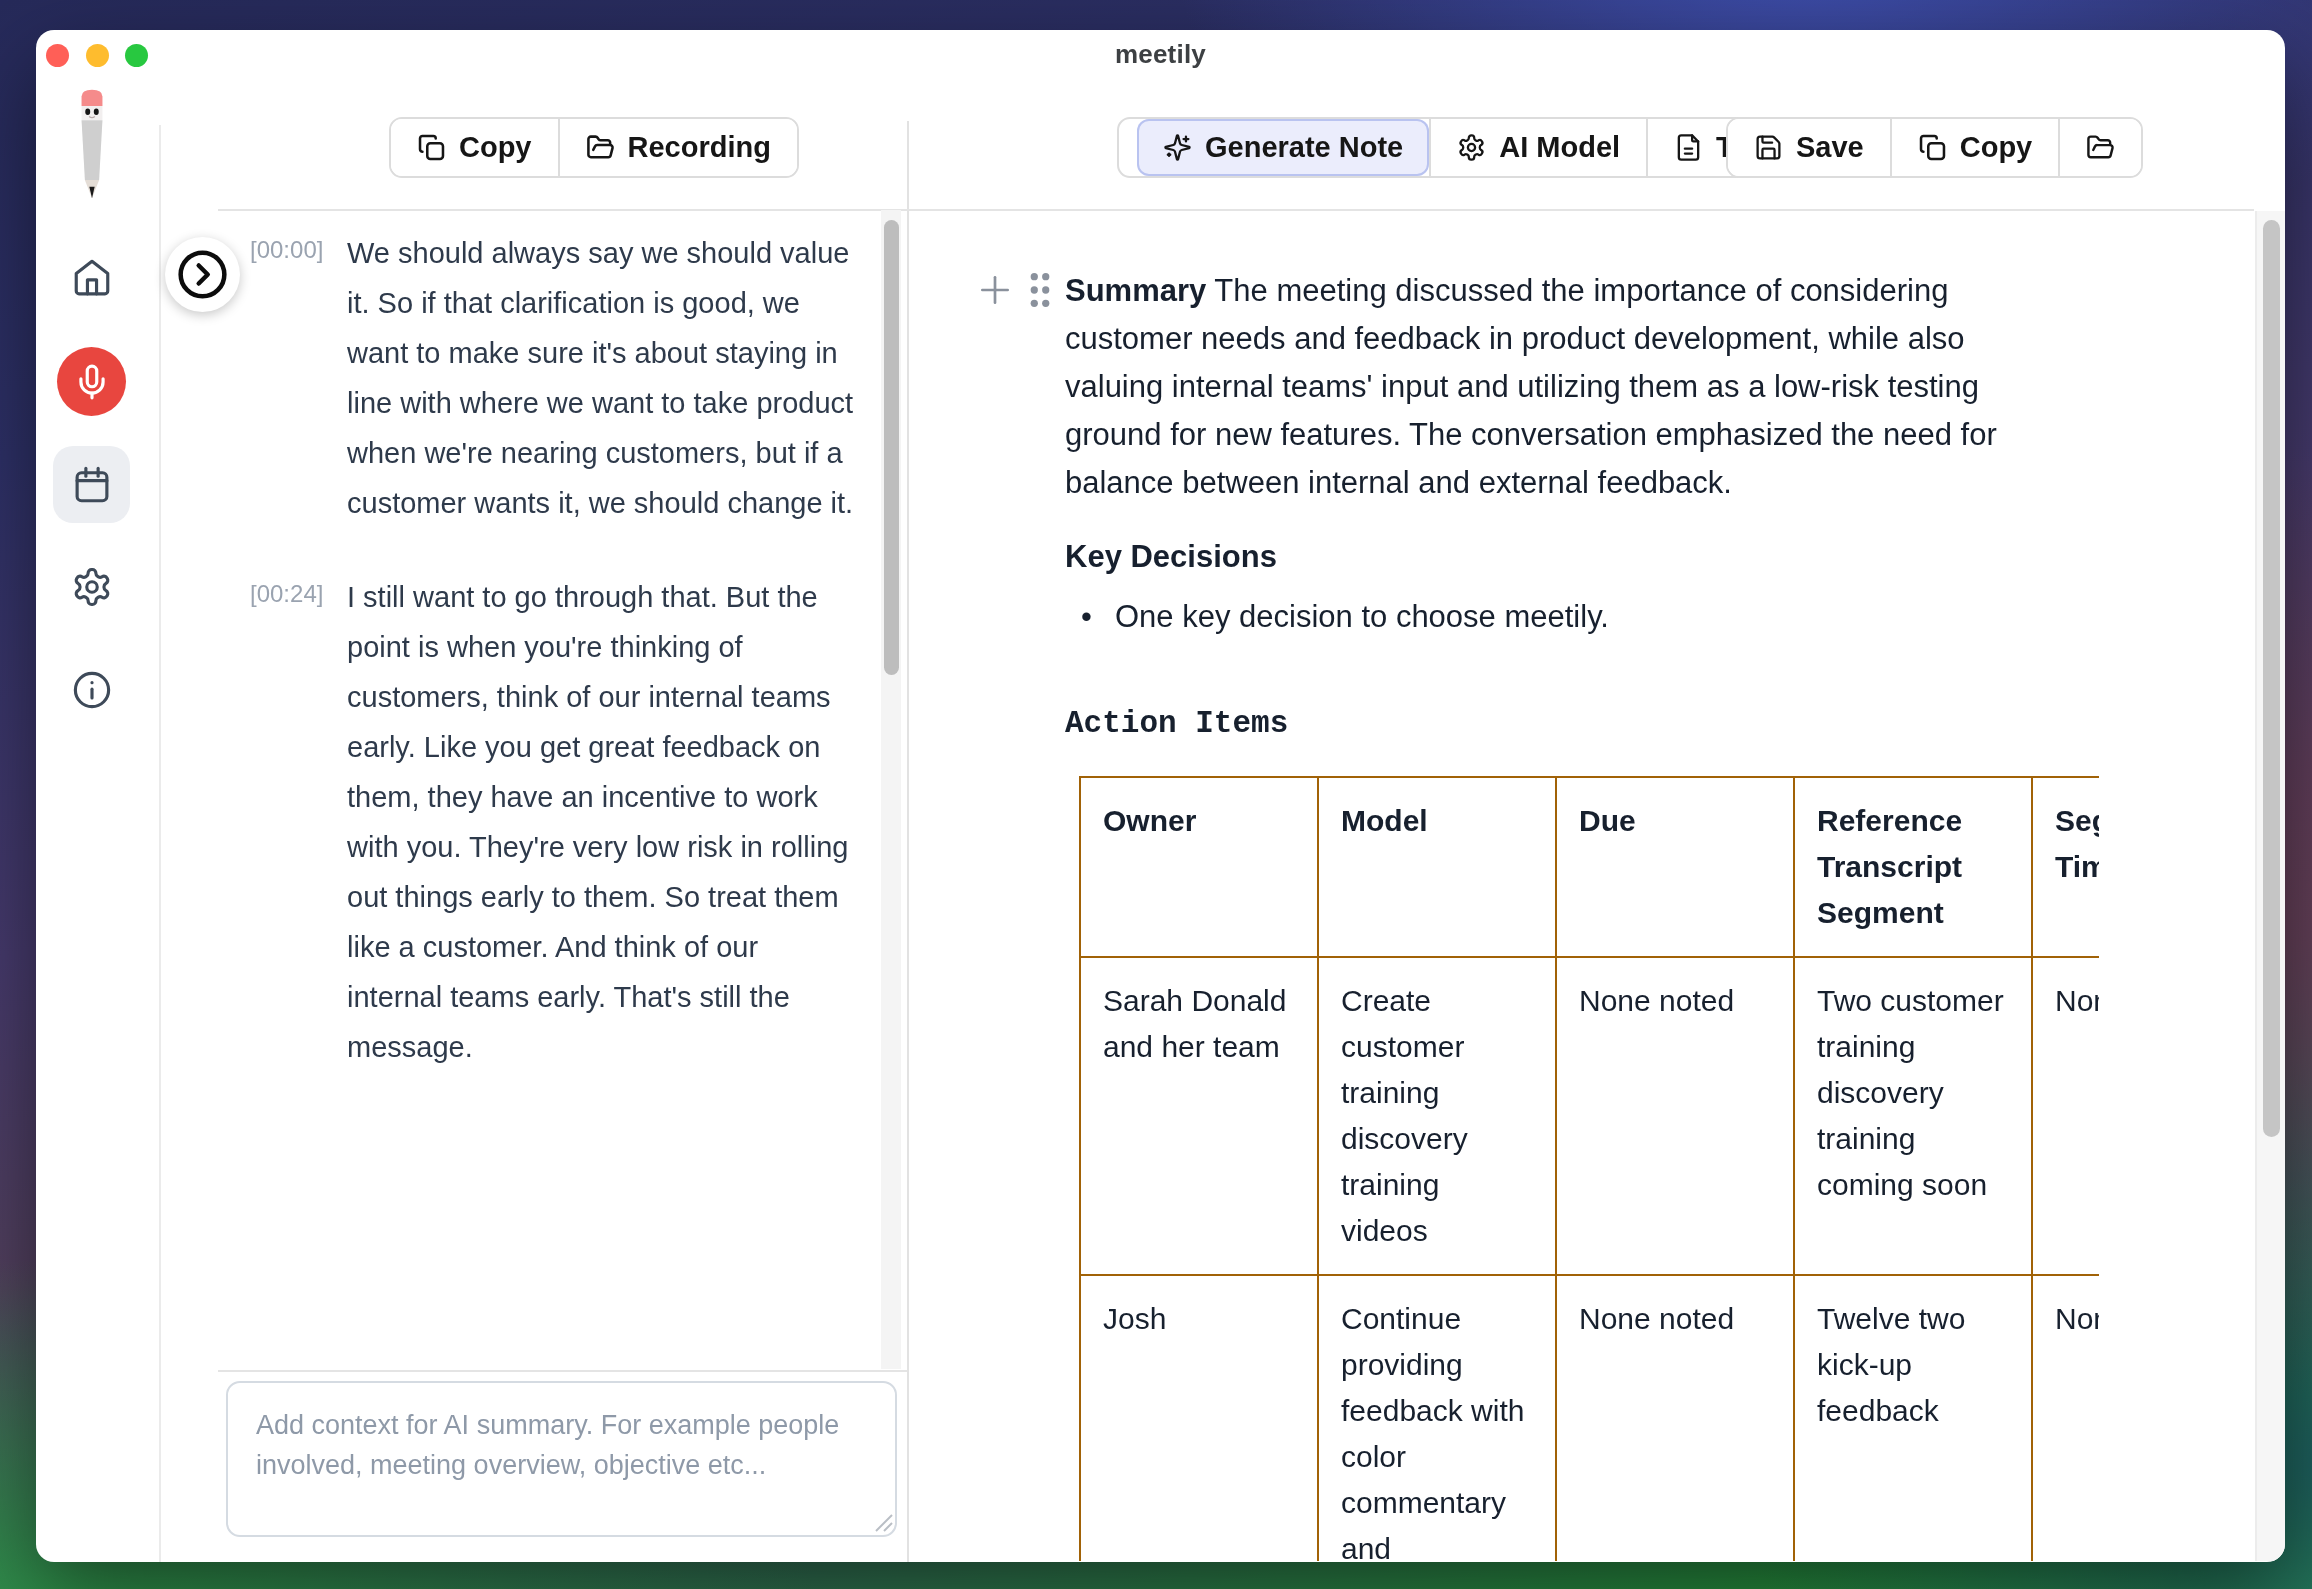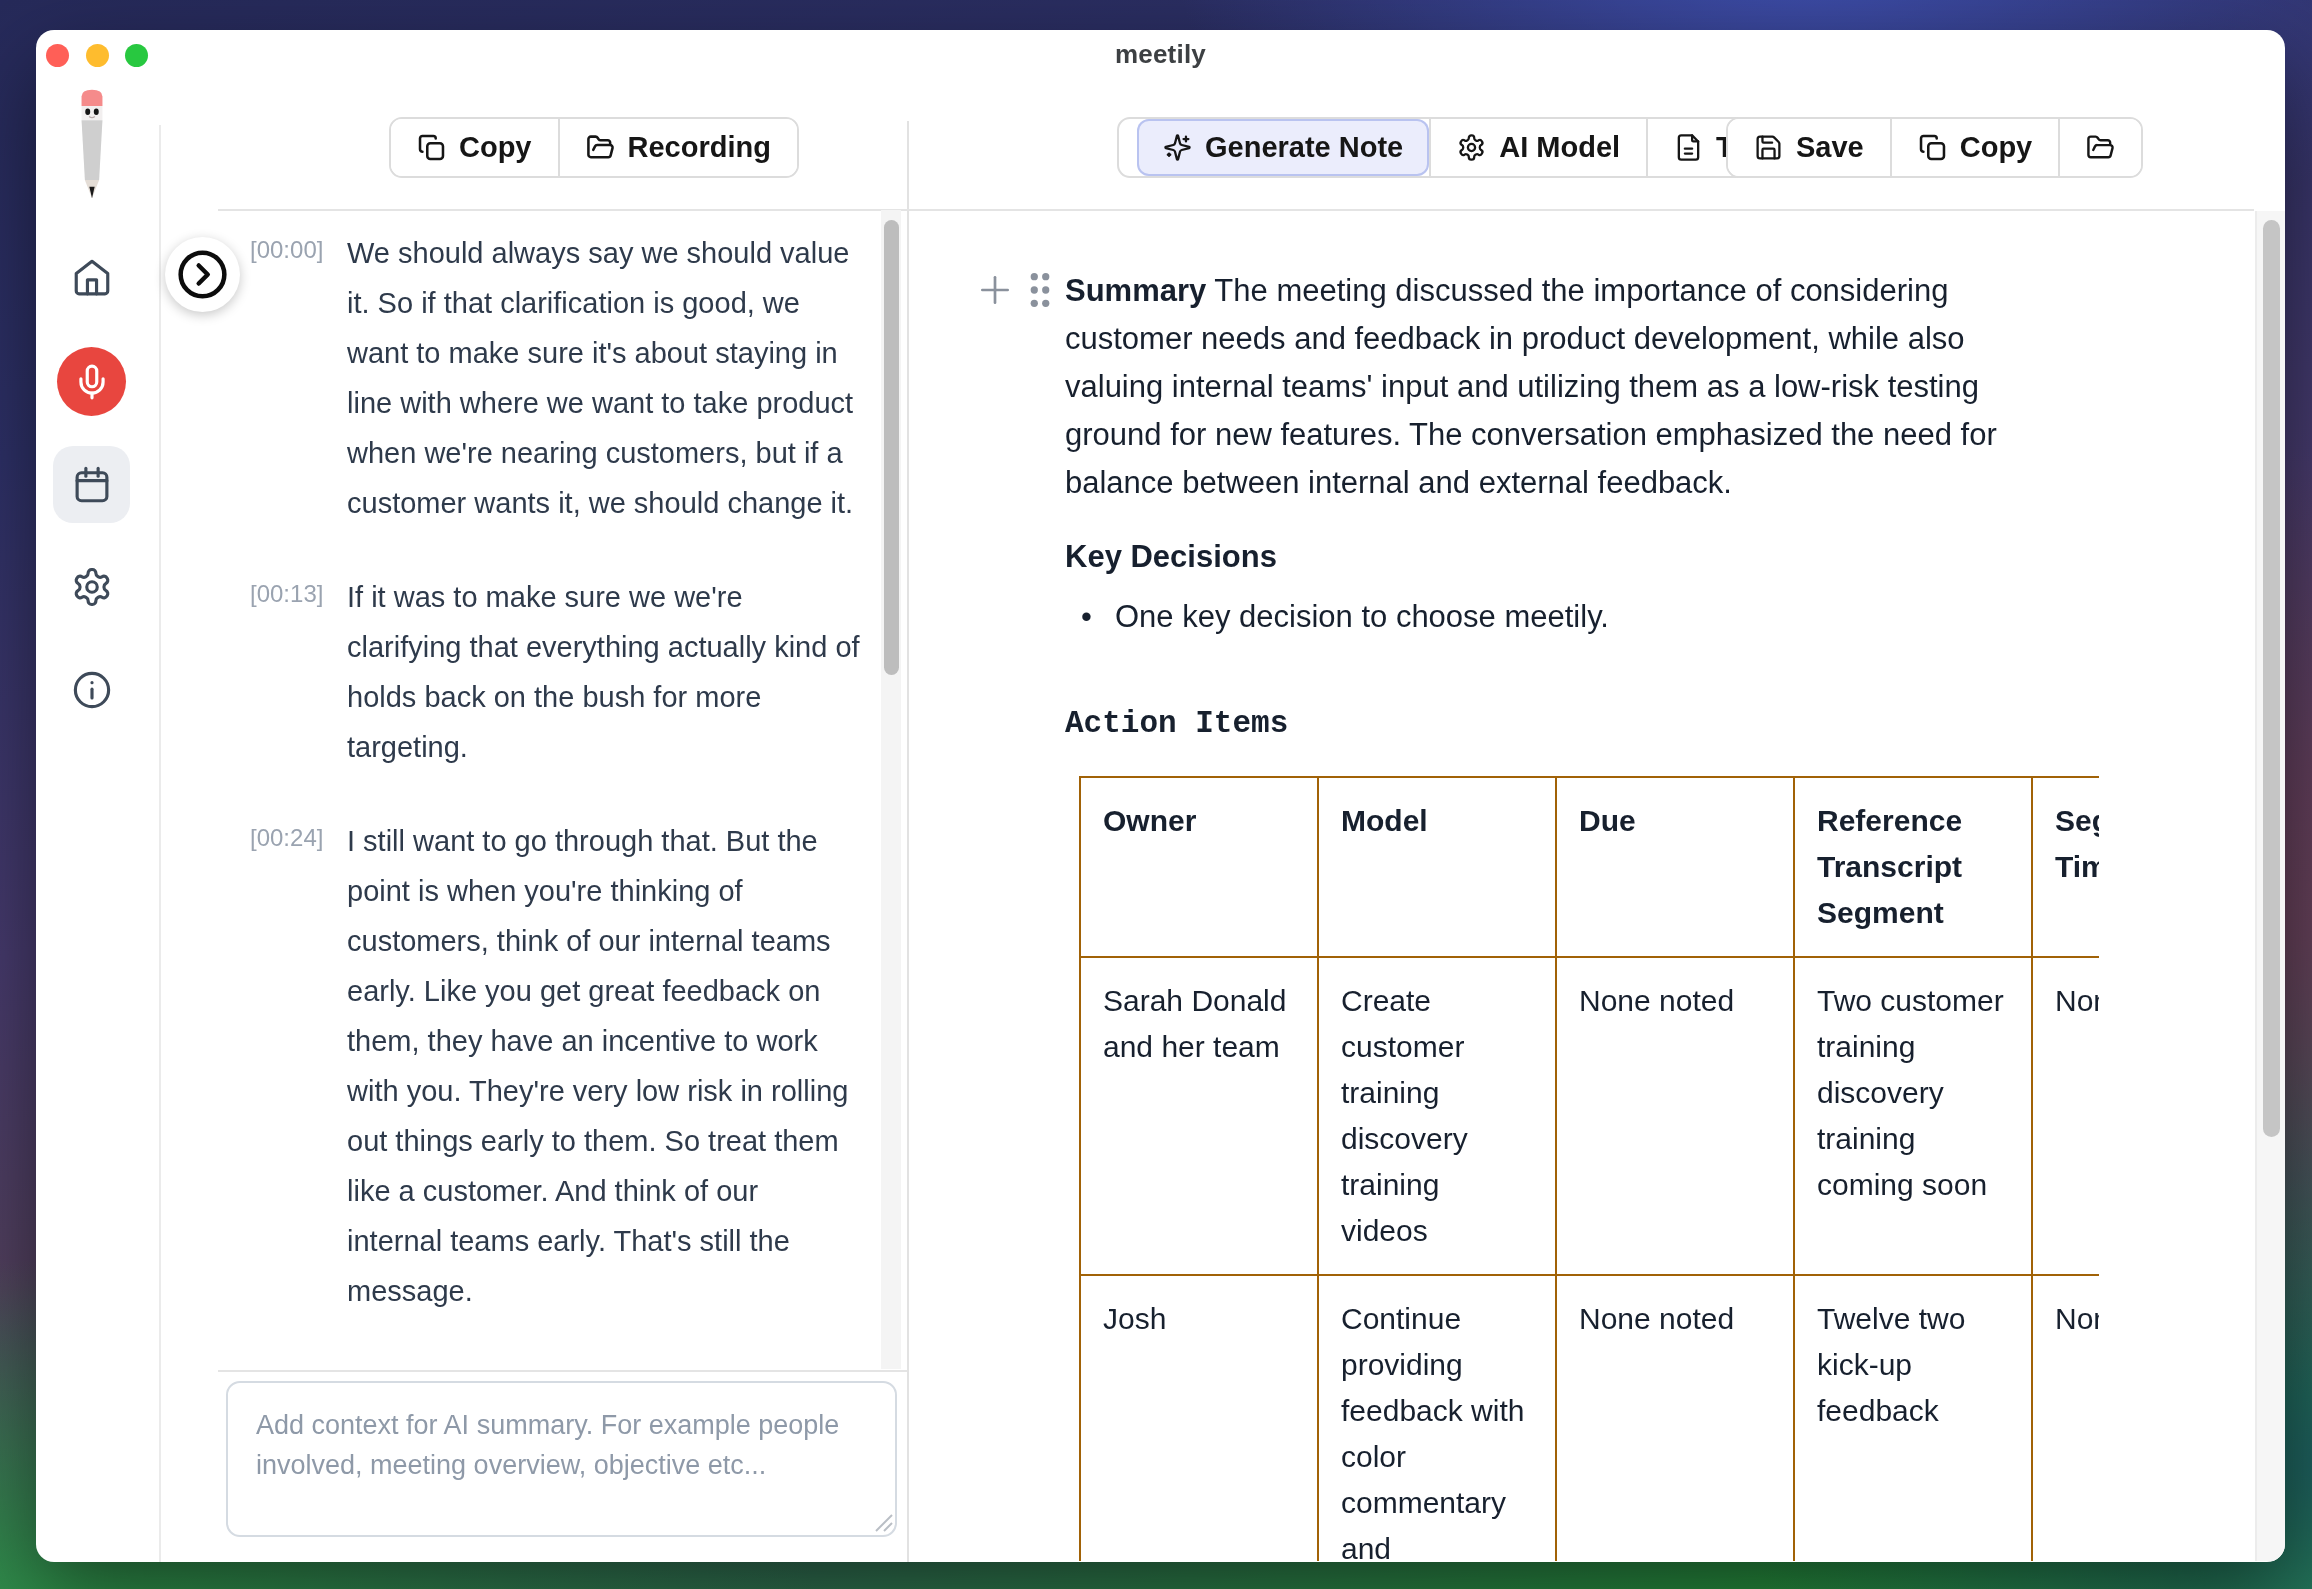--- a/index.html
+++ b/index.html
@@ -297,24 +297,20 @@
           <circle cx="12" cy="12" r="9.2"></circle>
           <path d="m10.4 8.2 3.8 3.8-3.8 3.8"></path>
         </svg>
     </span>
   </div>
 
   <div class="transcript-list">
     <div class="entry">
       <span class="ts">[00:00]</span>
       <span class="tx">We should always say we should value it. So if that clarification is good, we want to make sure it's about staying in line with where we want to take product when we're nearing customers, but if a customer wants it, we should change it.</span>
-    </div>
-    <div class="entry">
-      <span class="ts">[00:13]</span>
-      <span class="tx">If it was to make sure we we're clarifying that everything actually kind of holds back on the bush for more targeting.</span>
     </div>
     <div class="entry">
       <span class="ts">[00:24]</span>
       <span class="tx">I still want to go through that. But the point is when you're thinking of customers, think of our internal teams early. Like you get great feedback on them, they have an incentive to work with you. They're very low risk in rolling out things early to them. So treat them like a customer. And think of our internal teams early. That's still the message.</span>
     </div>
   </div>
   <div class="l-scroll-track"></div>
   <div class="l-scroll-thumb"></div>
 
   <div class="lp-bottom-divider"></div>

